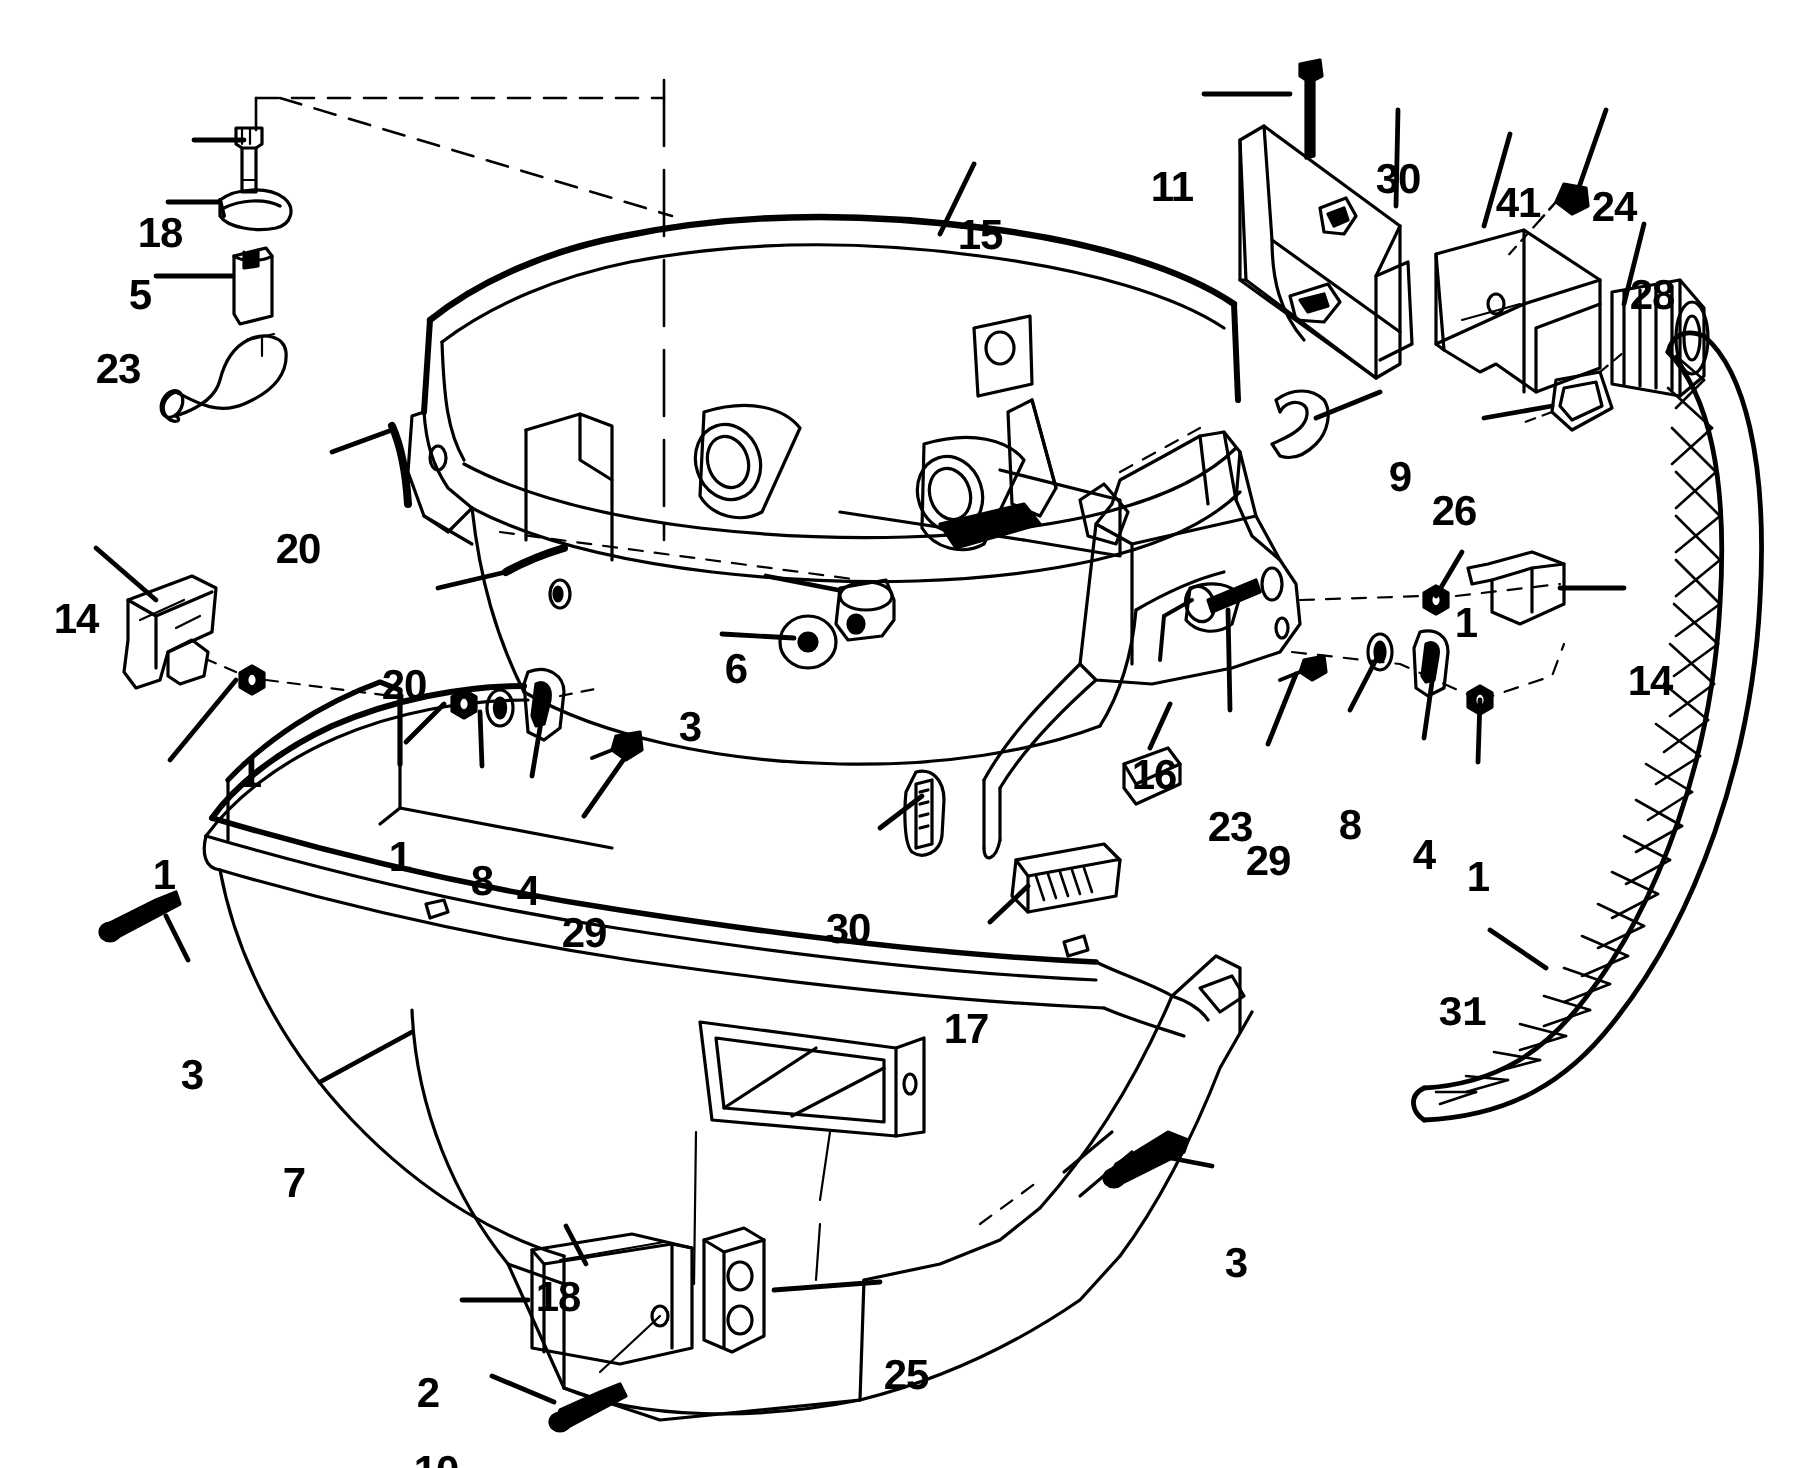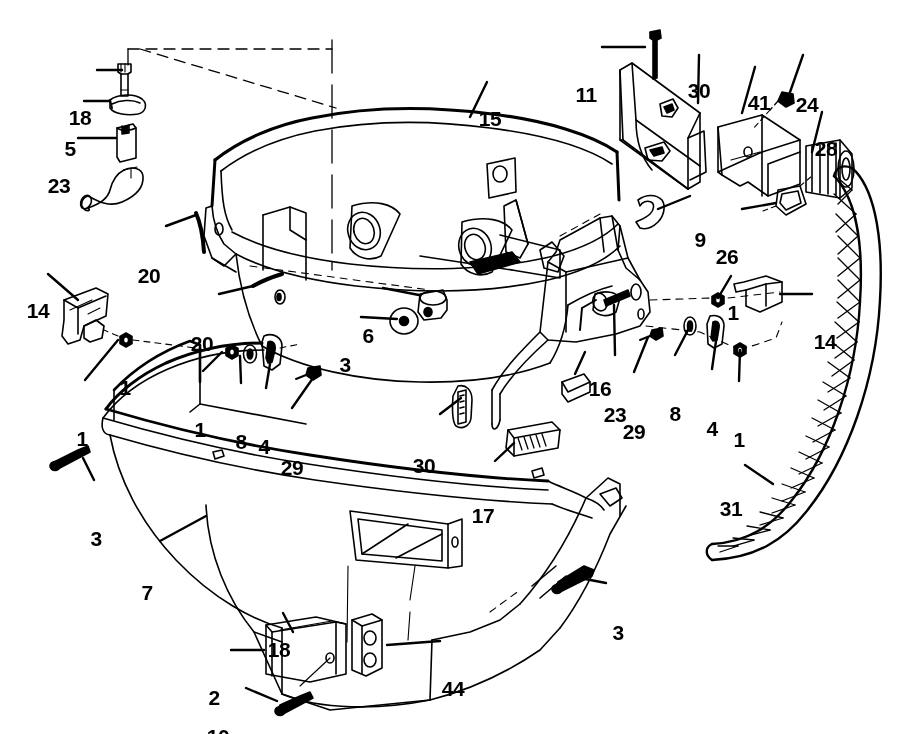--- a/index.html
+++ b/index.html
@@ -469,37 +469,37 @@
       <div class="lbl" style="left: 241px; top: 394px;">8</div>
       <div class="lbl" style="left: 264px; top: 399px;">4</div>
       <div class="lbl" style="left: 292px; top: 420px;">29</div>
       <div class="lbl" style="left: 424px; top: 418px;">30</div>
       <div class="lbl" style="left: 483px; top: 468px; text-align: center;">17</div>
       <div class="lbl" style="left: 96px; top: 491px;">3</div>
       <div class="lbl" style="left: 147px; top: 545px;">7</div>
       <div class="lbl" style="left: 618px; top: 585px;">3</div>
       <div class="lbl" style="left: 279px; top: 602px;">18</div>
       <div class="lbl" style="left: 214px; top: 650px;">2</div>
-      <div class="lbl" style="left: 453px; top: 641px;">44</div>
+      <div class="lbl" style="left: 453px; top: 641px;">25</div>
       <div class="lbl" style="left: 218px; top: 689px;">10</div>
       <div class="lbl" style="left: 490px; top: 71px;">15</div>
       <div class="lbl" style="left: 586px; top: 47px;">11</div>
       <div class="lbl" style="left: 699px; top: 43px;">30</div>
       <div class="lbl" style="left: 759px; top: 55px;">41</div>
       <div class="lbl" style="left: 807px; top: 57px;">24</div>
       <div class="lbl" style="left: 826px; top: 101px;">28</div>
       <div class="lbl" style="left: 700px; top: 192px;">9</div>
       <div class="lbl" style="left: 727px; top: 209px;">26</div>
       <div class="lbl" style="left: 733px; top: 265px;">1</div>
       <div class="lbl" style="left: 825px; top: 294px;">14</div>
-      <div class="lbl" style="left: 600px; top: 341px; text-align: center;">16</div>
+      <div class="lbl" style="left: 577px; top: 341px; text-align: center;">16</div>
       <div class="lbl" style="left: 615px; top: 367px;">23</div>
       <div class="lbl" style="left: 634px; top: 384px;">29</div>
       <div class="lbl" style="left: 675px; top: 366px;">8</div>
       <div class="lbl" style="left: 712px; top: 381px;">4</div>
       <div class="lbl" style="left: 739px; top: 392px;">1</div>
       <div class="lbl" style="left: 345px; top: 317px;">3</div>
       <div class="lbl" style="left: 368px; top: 288px;">6</div>
-      <div class="lbl" style="left: 731px; top: 461px;">31</div>
+      <div class="lbl" style="left: 731px; top: 461px; font-family: Liberation Mono, monospace;">31</div>
       <div class="lbl" style="left: 125px; top: 340px;">1</div>
     </div>
 
 </div>
 
 </body></html>

